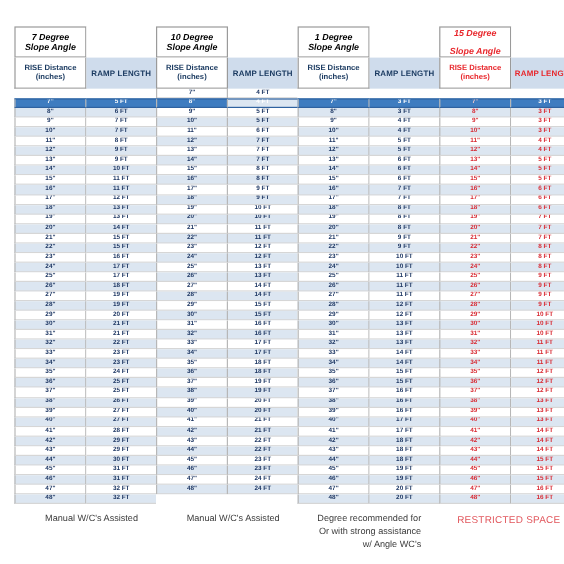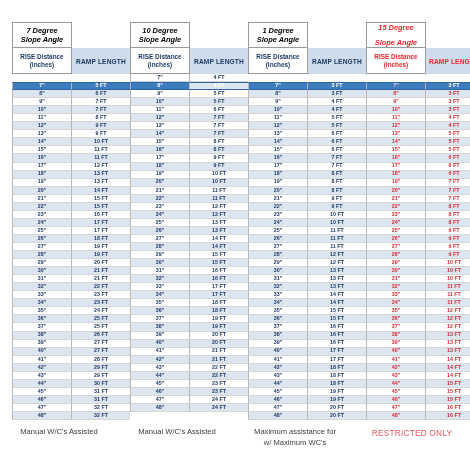--- a/index.html
+++ b/index.html
@@ -142,21 +142,21 @@
 
   
   .footer {
     display: grid;
     grid-template-columns: 118px 118px 118px 116px;
     width: 470px;
     box-sizing: border-box;
     padding-top: 7px;
   }
   .note {
-    text-align: center;
+    text-align: right;
     font-size: 7.6px;
     line-height: 1.42;
     color: #3b3b3b;
     padding: 0 3px;
     box-sizing: border-box;
   }
   .note.red {
     color: #e2585e;
     font-size: 8.3px;
     letter-spacing: 0.2px;
@@ -567,21 +567,22 @@
   </div>
 
   <div class="footer">
     <div class="note">
         <div>Manual W/C's Assisted</div>
       </div>
     <div class="note">
         <div>Manual W/C's Assisted</div>
       </div>
     <div class="note">
-        <div>Maximum assistance for</div>
-        <div>w/ Maximum WC's</div>
+        <div>Degree recommended for</div>
+        <div>Or with strong assistance</div>
+        <div>w/ Angle WC's</div>
       </div>
     <div class="note red">
-        <div>RESTRICTED ONLY</div>
+        <div>RESTRICTED SPACE</div>
       </div>
   </div>
 
 </div>
 
 </body></html>

